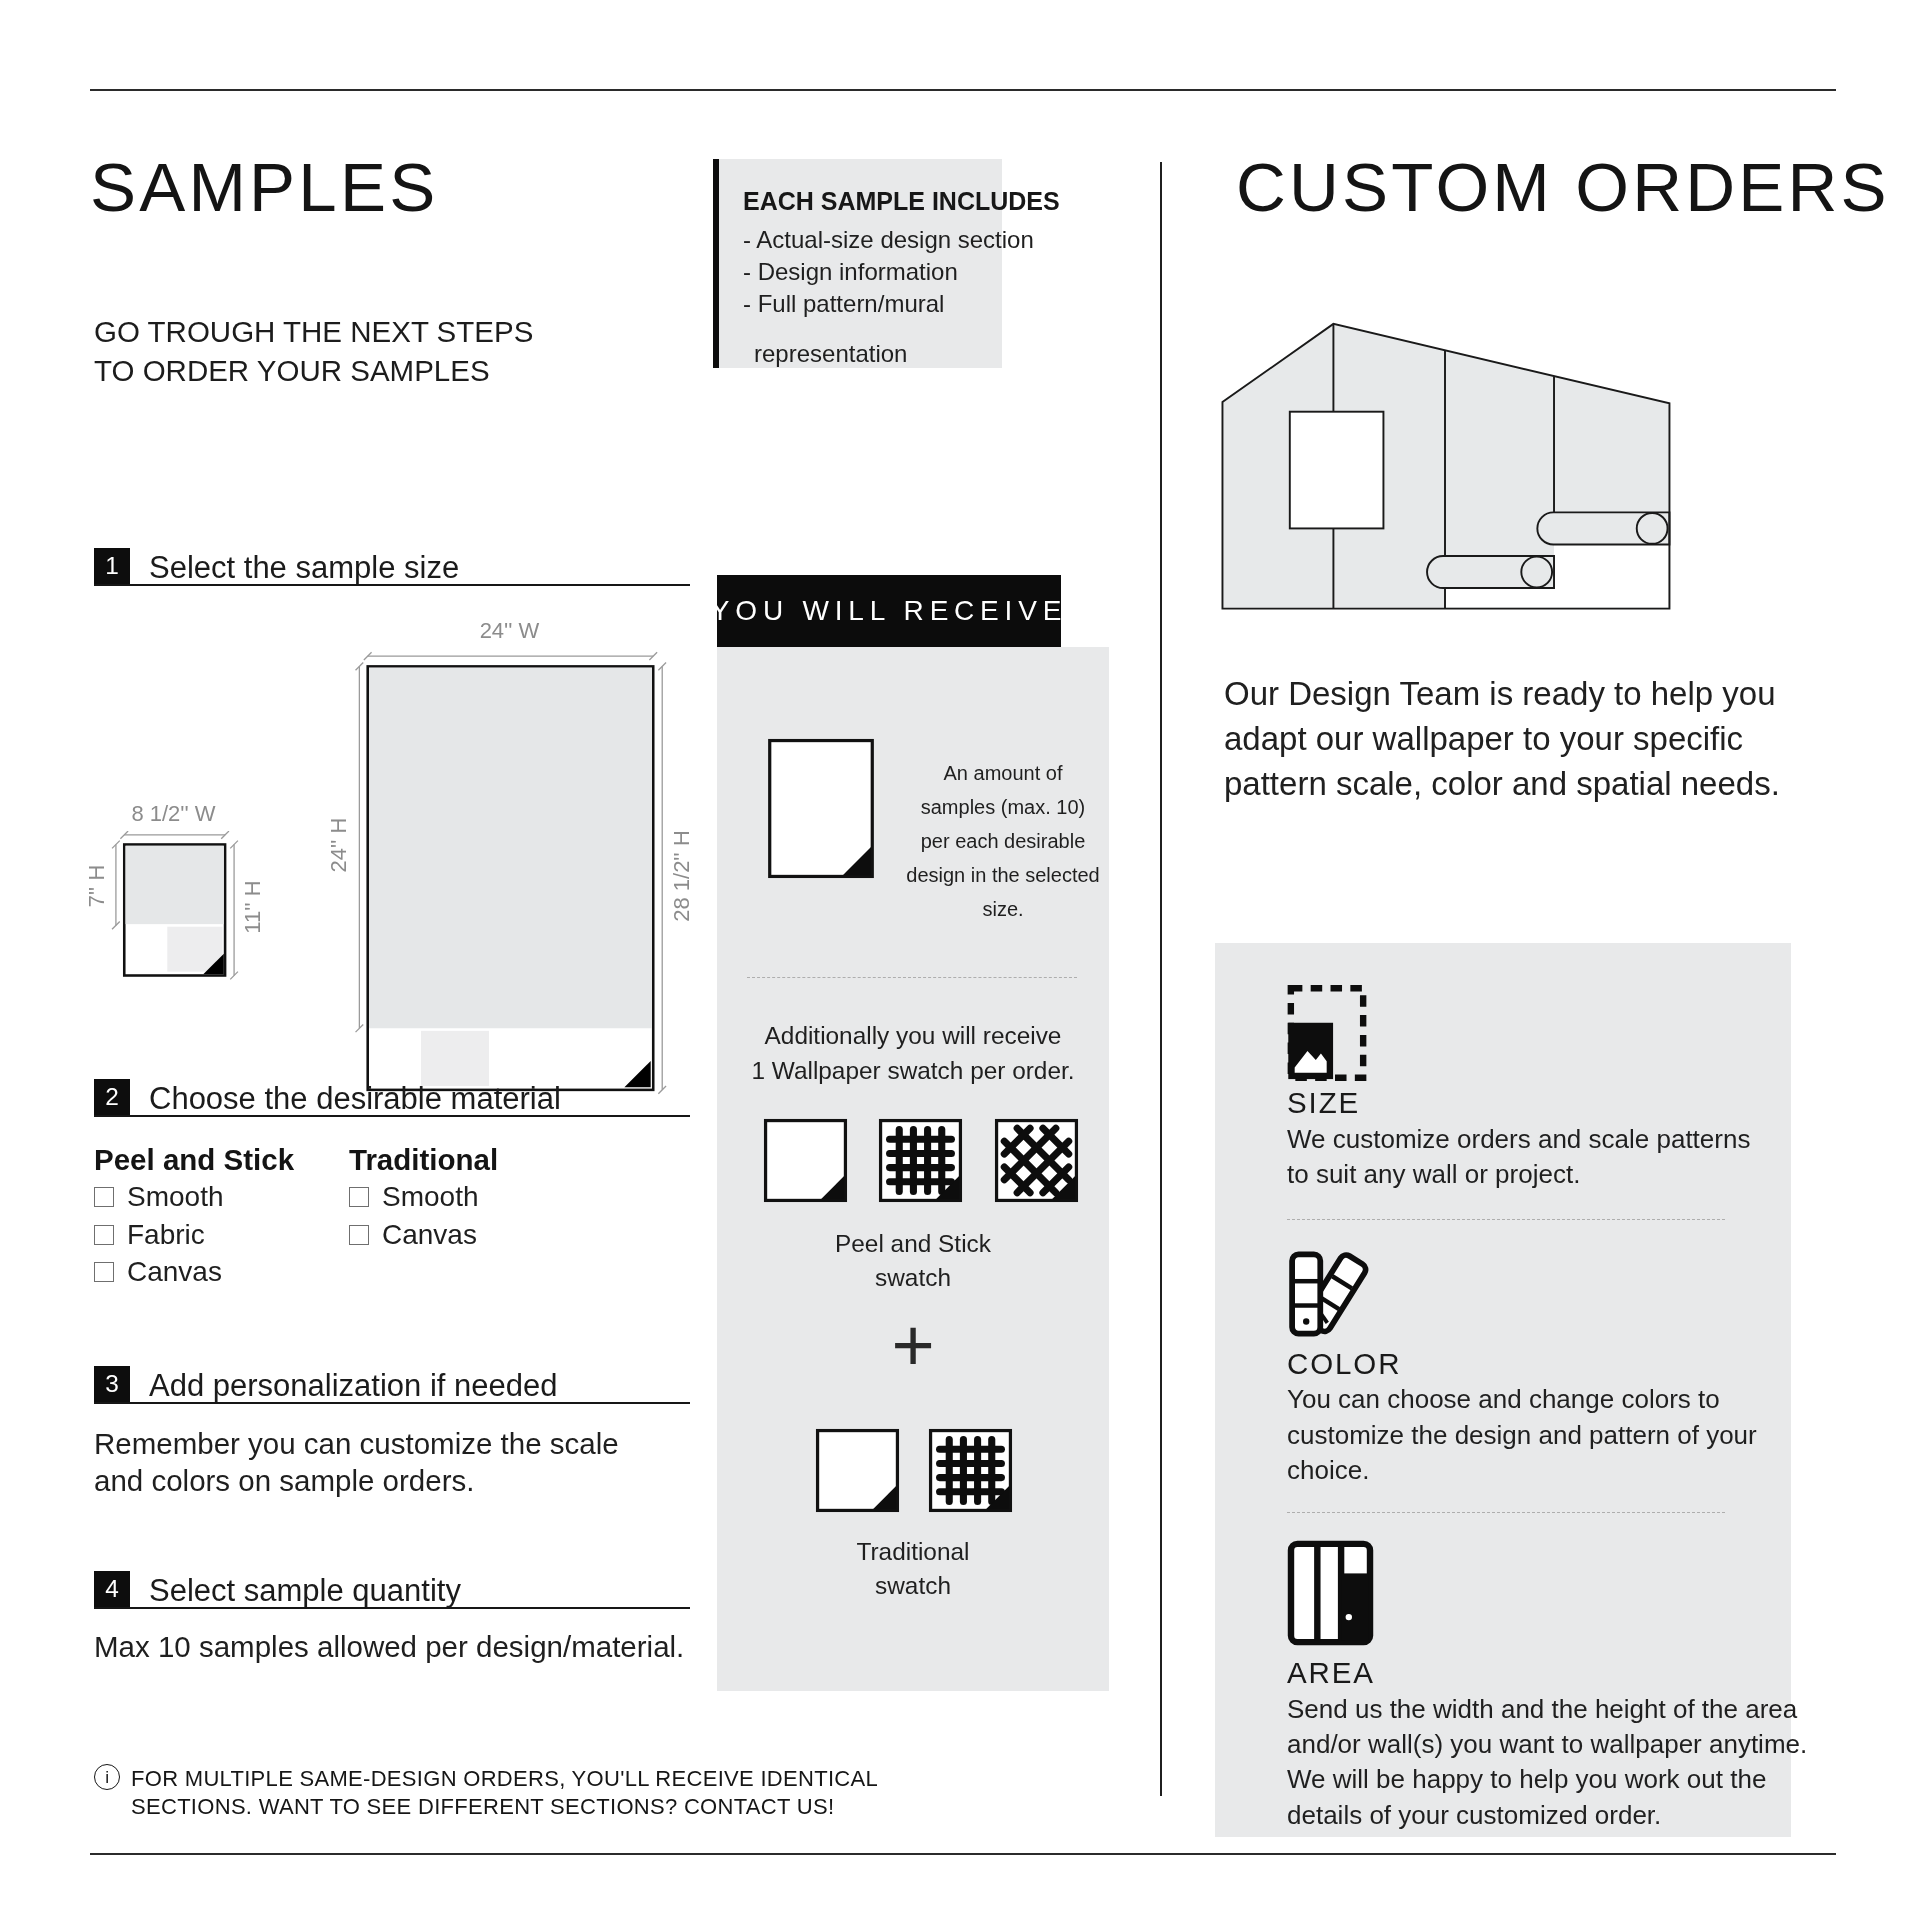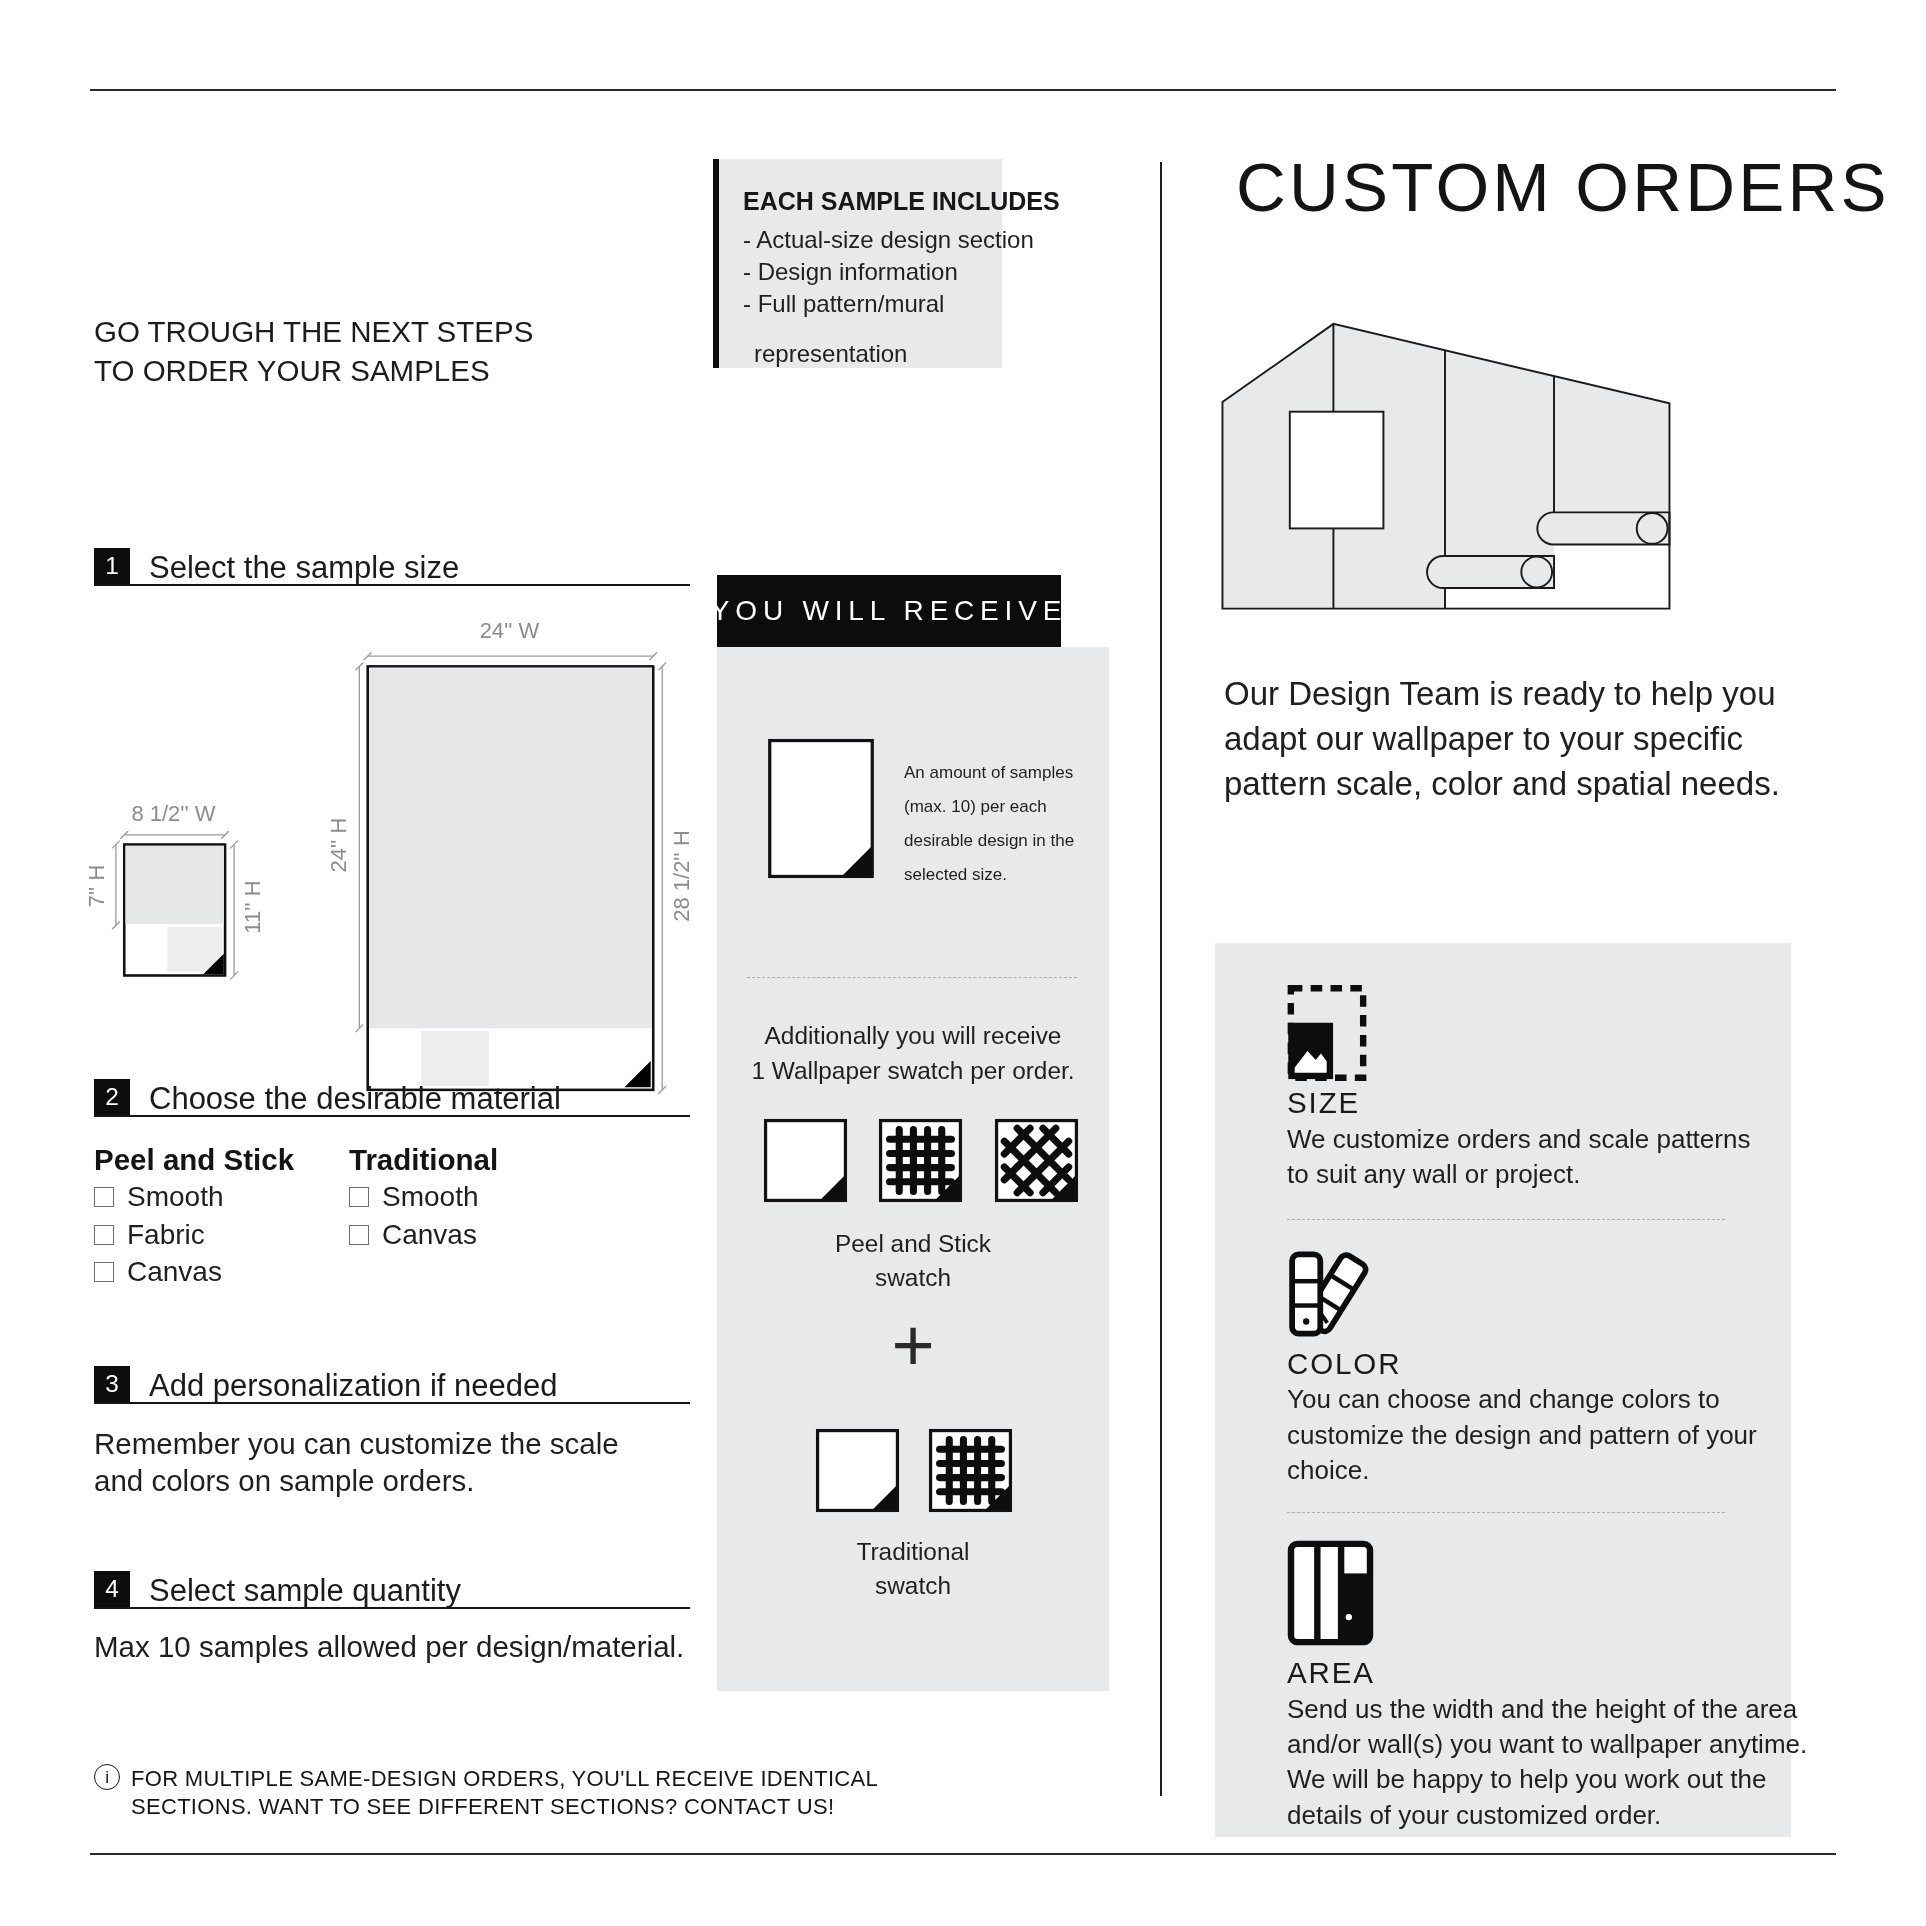--- a/index.html
+++ b/index.html
@@ -21,21 +21,21 @@
   .mat-head{position:absolute;font-size:29.5px;font-weight:700;color:#141414;white-space:nowrap;}
   .opt-row{position:absolute;font-size:28px;color:#1f1f1f;display:flex;align-items:center;white-space:nowrap;}
   .chk{display:inline-block;width:18px;height:18px;border:1.9px solid #6f6f6f;background:#fff;margin-right:13px;}
   .body-text{position:absolute;font-size:29.5px;color:#1f1f1f;white-space:nowrap;}
   .dimlabel{position:absolute;width:141px;text-align:center;font-size:22px;color:#8c8c8c;white-space:nowrap;}
   .vlabel{position:absolute;width:141px;text-align:center;font-size:22px;color:#8c8c8c;
           transform:rotate(-90deg);white-space:nowrap;}
   .banner{position:absolute;background:#0c0c0c;color:#ffffff;display:flex;align-items:center;justify-content:center;
           font-size:28px;letter-spacing:5.8px;white-space:nowrap;}
   .graybox{position:absolute;background:#e8e9ea;}
-  .mid-text{position:absolute;font-size:17px;line-height:34px;color:#1f1f1f;}
+  .mid-text{position:absolute;font-size:20px;line-height:34px;color:#1f1f1f;text-align:center;}
   .mid-center{position:absolute;left:717px;width:392px;text-align:center;font-size:24.4px;color:#1f1f1f;white-space:nowrap;}
   .dash-div{position:absolute;border-top:1.9px dashed #aeaeae;}
   .plus{position:absolute;left:717px;width:392px;text-align:center;font-size:74px;font-weight:200;color:#2a2a2a;}
   .intro-line{position:absolute;font-size:33px;color:#202020;white-space:nowrap;}
   .chat-label{position:absolute;font-size:23px;letter-spacing:0.6px;color:#141414;white-space:nowrap;}
   .email-chip{position:absolute;background:#0d0d0d;color:#ffffff;font-size:26px;padding:10.3px 16.7px;white-space:nowrap;}
   .feature-head{position:absolute;font-size:29.5px;letter-spacing:1.9px;color:#191919;white-space:nowrap;}
   .feature-line{position:absolute;font-size:26px;color:#1f1f1f;white-space:nowrap;}
   .foot-icon{position:absolute;width:24.4px;height:24.4px;border:1.9px solid #161616;border-radius:50%;
              display:flex;align-items:center;justify-content:center;font-size:17.3px;color:#161616;}
@@ -43,20 +43,21 @@
 </style>
 </head>
 <body>
 
 <div id="canvas">
 
   <div class="hline" style="left:90px;top:89px;width:1746px;"></div>
   <div class="hline" style="left:90px;top:1853px;width:1746px;"></div>
   <div class="vline" style="left:1160px;top:162px;height:1634px;"></div>
 
+  <div class="big-title" style="left:90px;top:148px;">SAMPLES</div>
   <div class="subtitle" style="left:94px;top:315px;">GO TROUGH THE NEXT STEPS</div>
   <div class="subtitle" style="left:94px;top:354px;">TO ORDER YOUR SAMPLES</div>
 
   <div class="includes-box" style="left:713px;top:159px;width:289px;height:209px;"></div>
   <div class="includes-bar" style="left:713px;top:159px;width:5.8px;height:209px;"></div>
   <div class="includes-title" style="left:743px;top:187px;">EACH SAMPLE INCLUDES</div>
   <div class="includes-item" style="left:743px;top:226px;">- Actual-size design section</div>
   <div class="includes-item" style="left:743px;top:258px;">- Design information</div>
   <div class="includes-item" style="left:743px;top:290px;">- Full pattern/mural</div>
   <div class="includes-item" style="left:754px;top:322px;margin-top:18px;">representation</div>

